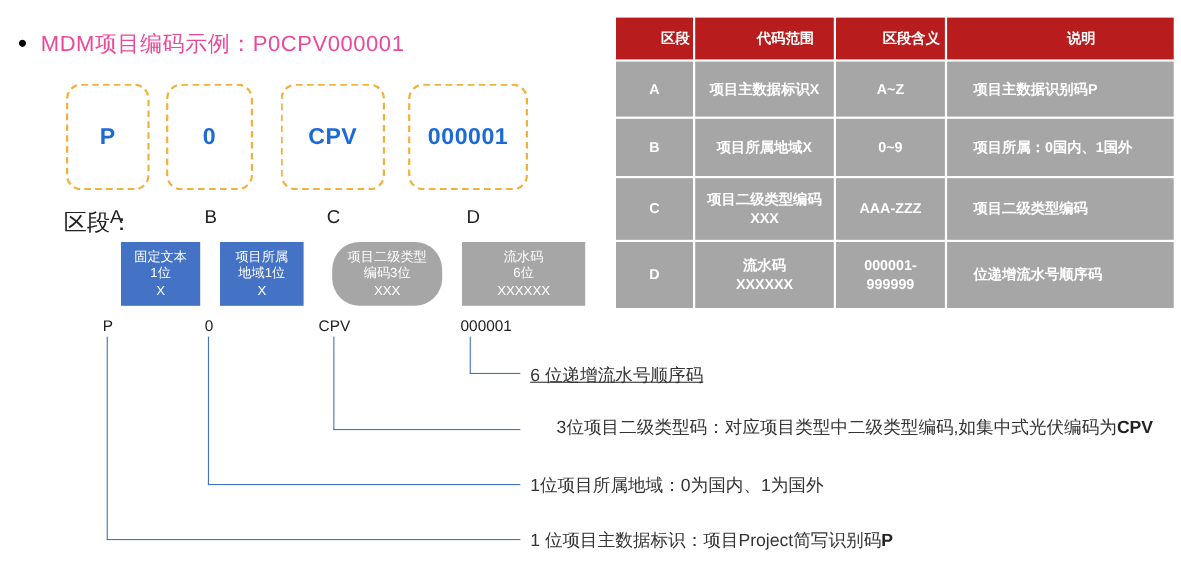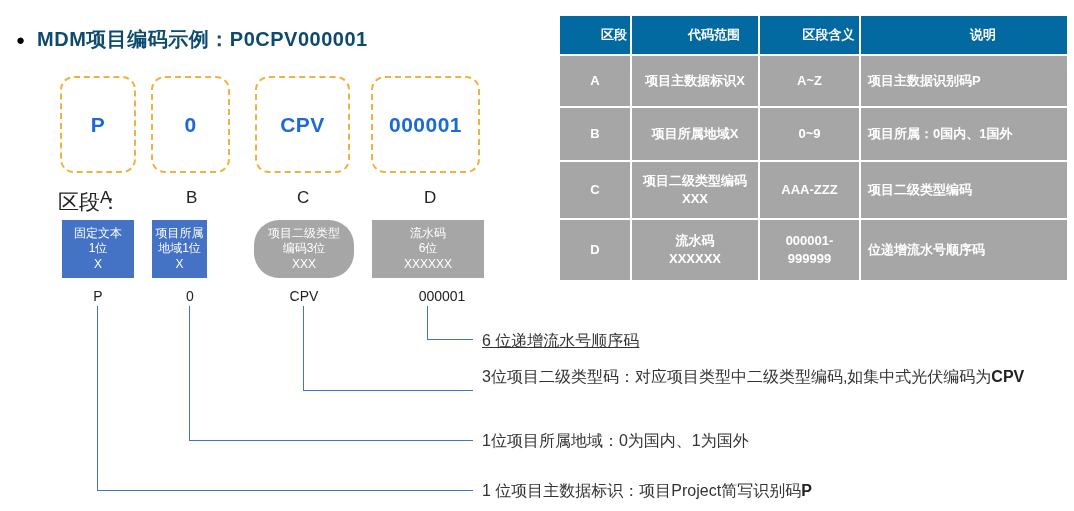--- a/index.html
+++ b/index.html
@@ -3,76 +3,76 @@
 <meta charset="utf-8">
 <style>
   * { box-sizing: border-box; margin: 0; padding: 0; }
   html, body { background: #ffffff; }
   body { font-family: "Liberation Sans", "DejaVu Sans", sans-serif; }
   .canvas { position: relative; width: 1074px; height: 511px; background: #ffffff; overflow: hidden; }
 
   
   .title-row { position: absolute; left: 16px; top: 26px; display: flex; align-items: center; gap: 12px; }
   .bullet { font-size: 15px; color: #000; line-height: 1; }
-  .title-text { font-size: 20px; font-weight: bold; color: #0c4a6e; letter-spacing: 0.5px; }
+  .title-text { font-size: 20px; font-weight: normal; color: #ec4899; letter-spacing: 0.5px; }
 
   
   .dashed-box { position: absolute; top: 76px; height: 97px; border: 2px dashed #F0B23E;
                 border-radius: 14px; display: flex; align-items: center; justify-content: center; }
   .dashed-box span { color: #1B6AD6; font-weight: bold; font-size: 21px; letter-spacing: 0.5px; }
   .db1 { left: 60px;  width: 76px; }
   .db2 { left: 151px; width: 79px; }
   .db3 { left: 255px; width: 95px; }
   .db4 { left: 371px; width: 109px; }
 
   
   .seg-label  { position: absolute; left: 58px; top: 188px; font-size: 21px; color: #222; }
   .seg-letter { position: absolute; top: 188px; font-size: 17px; color: #222; }
   .sl1 { left: 100px; } .sl2 { left: 186px; } .sl3 { left: 297px; } .sl4 { left: 424px; }
 
   
   .field-box { position: absolute; top: 220px; height: 58px; display: flex; align-items: center;
                justify-content: center; text-align: center; color: #ffffff; font-size: 12px;
-               line-height: 1.3; white-space: pre-line; }
+               line-height: 1.3; white-space: pre-line; margin-left: 48px; }
   .fb-blue { background: #4472C4; }
   .fb-gray { background: #A6A6A6; }
   .fb1 { left: 62px;  width: 72px; }
-  .fb2 { left: 152px; width: 55px; }
+  .fb2 { left: 152px; width: 76px; }
   .fb3 { left: 254px; width: 100px; border-radius: 25px; }
   .fb4 { left: 372px; width: 112px; }
 
   
   .value { position: absolute; top: 288px; font-size: 14px; color: #222; text-align: center; }
   .v1 { left: 62px;  width: 72px; }
   .v2 { left: 152px; width: 76px; }
   .v3 { left: 254px; width: 100px; }
   .v4 { left: 386px; width: 112px; }
 
   
   .conn { position: absolute; border-left: 1px solid #4472C4; border-bottom: 1px solid #4472C4; }
   .c1 { left: 97px;  top: 306px; width: 376px; height: 185px; }
   .c2 { left: 189px; top: 306px; width: 284px; height: 135px; }
   .c3 { left: 303px; top: 306px; width: 170px; height: 85px; }
   .c4 { left: 427px; top: 306px; width: 46px;  height: 34px; }
 
   
   .ann { position: absolute; left: 482px; font-size: 16px; color: #333; white-space: nowrap; }
-  .a1 { top: 331px; text-decoration: underline; } .a2 { top: 367px; } .a3 { top: 431px; } .a4 { top: 481px; }
+  .a1 { top: 331px; text-decoration: underline; } .a2 { top: 379px; margin-left: 24px; } .a3 { top: 431px; } .a4 { top: 481px; }
   .ann .bold-part { font-weight: bold; color: #222; }
 
   
   .spec-table { position: absolute; left: 560px; top: 16px; display: grid;
                 grid-template-columns: 70px 126px 99px 206px;
                 grid-template-rows: 38px 50px 52px 56px 60px;
                 gap: 2px; background: #ffffff; }
   .cell { display: flex; align-items: center; justify-content: center; text-align: center;
           color: #ffffff; font-weight: bold; font-size: 13px; line-height: 1.35; white-space: pre-line; }
-  .cell-head { background: #0369a1; padding-left: 38px; }
+  .cell-head { background: #b91c1c; padding-left: 38px; }
   .cell-gray { background: #A6A6A6; }
-  .cell-desc { justify-content: flex-start; text-align: left; padding-left: 7px; padding-right: 4px; }
+  .cell-desc { justify-content: flex-start; text-align: left; padding-left: 24px; padding-right: 4px; }
 </style>
 </head>
 <body>
 
 <div class="canvas">
 
   <div class="title-row">
     <span class="bullet">●</span>
     <span class="title-text">MDM项目编码示例：P0CPV000001</span>
   </div>

